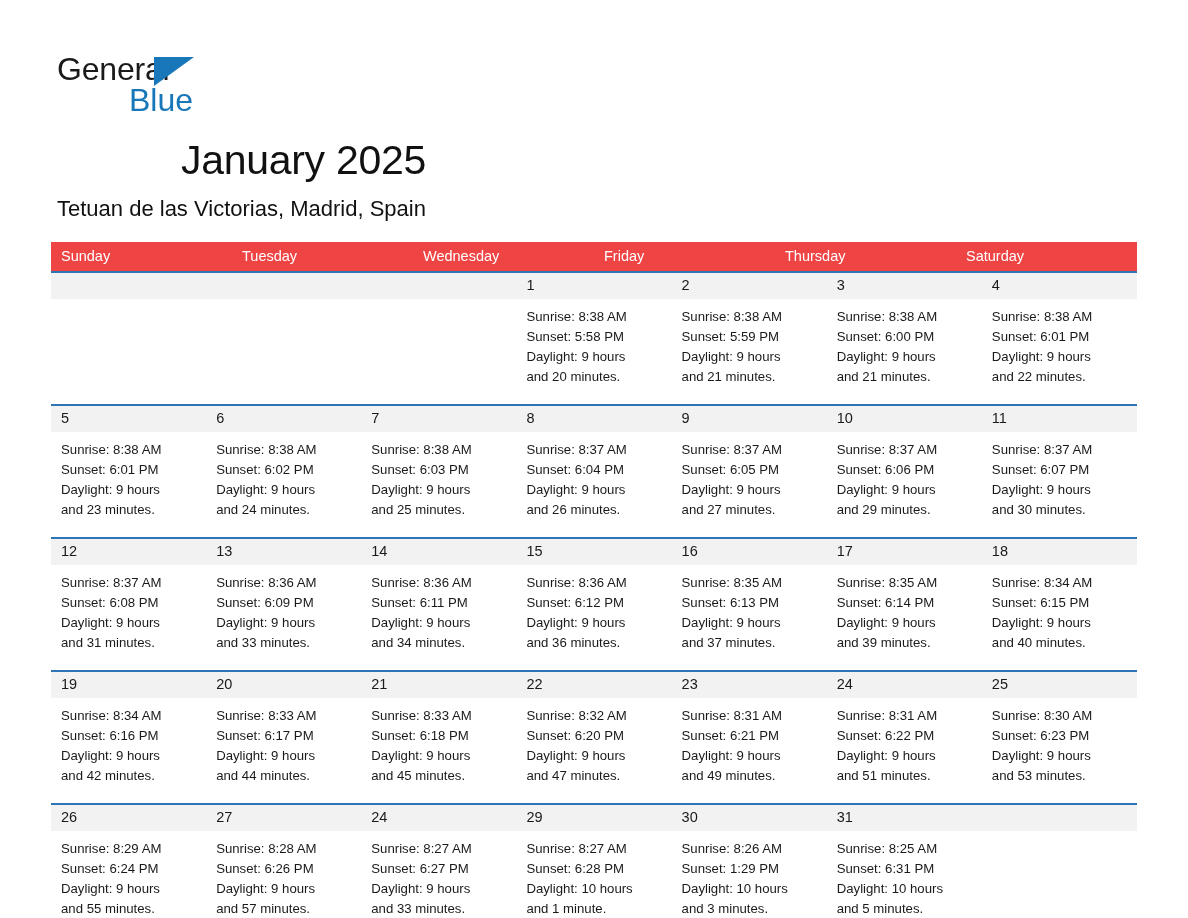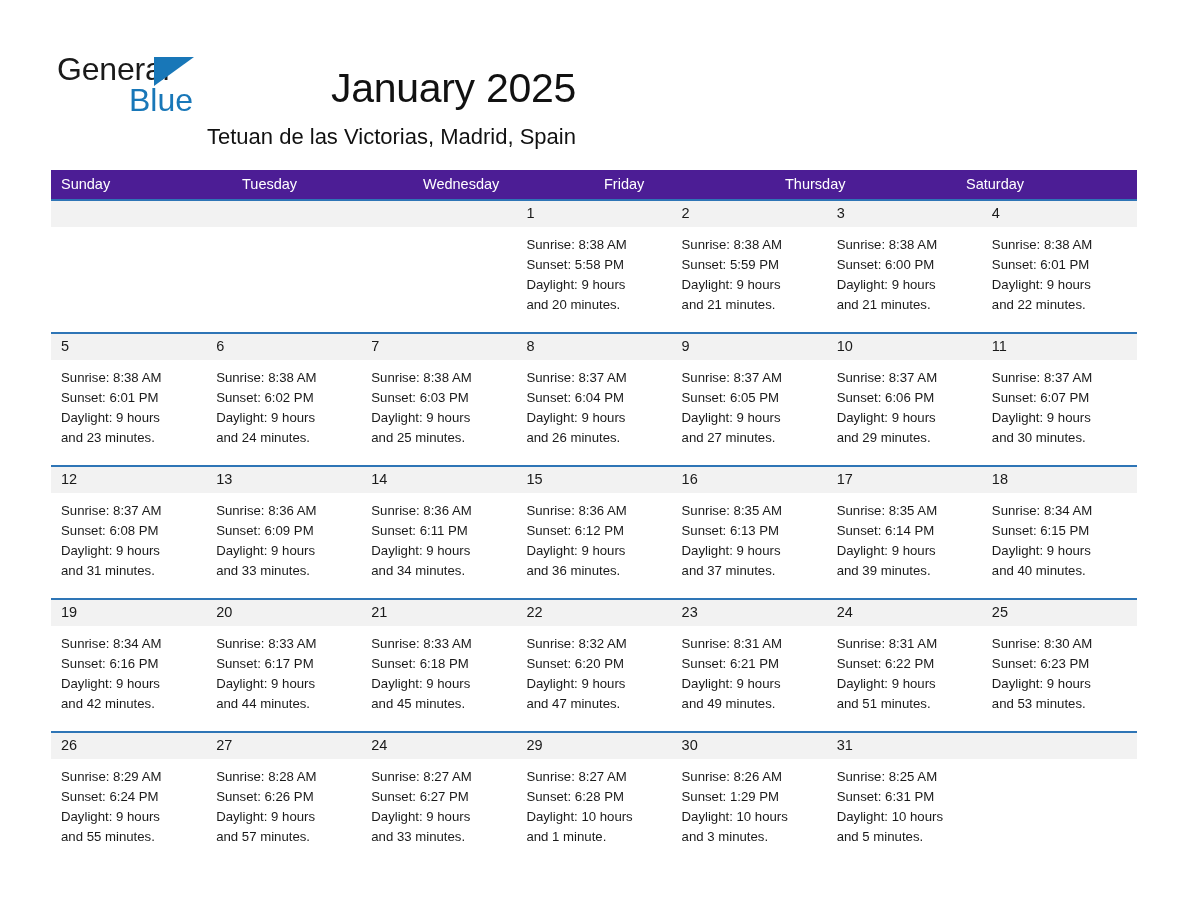--- a/index.html
+++ b/index.html
@@ -6,22 +6,23 @@
   html, body {
     width: 1188px; height: 918px;
     background: #ffffff;
     font-family: "Liberation Sans", sans-serif;
     -webkit-font-smoothing: antialiased;
   }
   .page { position: relative; width: 1188px; height: 918px; padding: 0; }
 
   
   .header {
-    display: flex; align-items: flex-start; justify-content: flex-start;
+    display: flex; align-items: flex-start; justify-content: flex-end;
     padding: 47px 52px 0 57px;
+    flex-direction: column;
   }
   .logo { position: relative; width: 150px; height: 72px; }
   .logo-general {
     font-size: 32px; color: #1a1a1a; letter-spacing: -0.2px;
     line-height: 1; position: absolute; left: 0; top: 6px; font-weight: 400;
   }
   .logo-tri {
     position: absolute; left: 97px; top: 10px;
     width: 0; height: 0;
     border-left: 40px solid #1877B8;
@@ -36,21 +37,21 @@
     font-size: 41px; color: #111111; font-weight: 400;
     line-height: 1.15; letter-spacing: -0.3px; margin-top: 18px;
   }
   .cal-sub {
     font-size: 22px; color: #111111; font-weight: 400;
     margin-top: 12px; line-height: 1.2;
   }
 
   
   .calendar { margin: 19px 51px 0 51px; width: 1086px; }
-  .dow-row { display: flex; background: #4c1d95; height: 29px; }
+  .dow-row { display: flex; background: #ef4444; height: 29px; }
   .dow {
     flex: 1 1 0; color: #ffffff; font-size: 14.5px;
     display: flex; align-items: center; padding-left: 10px;
   }
   .week {
     display: flex; border-top: 2px solid #2E75B6;
     margin-top: 9px; height: 124px;
   }
   .week:first-of-type { margin-top: 0; }
   .cell { flex: 1 1 0; position: relative; }

